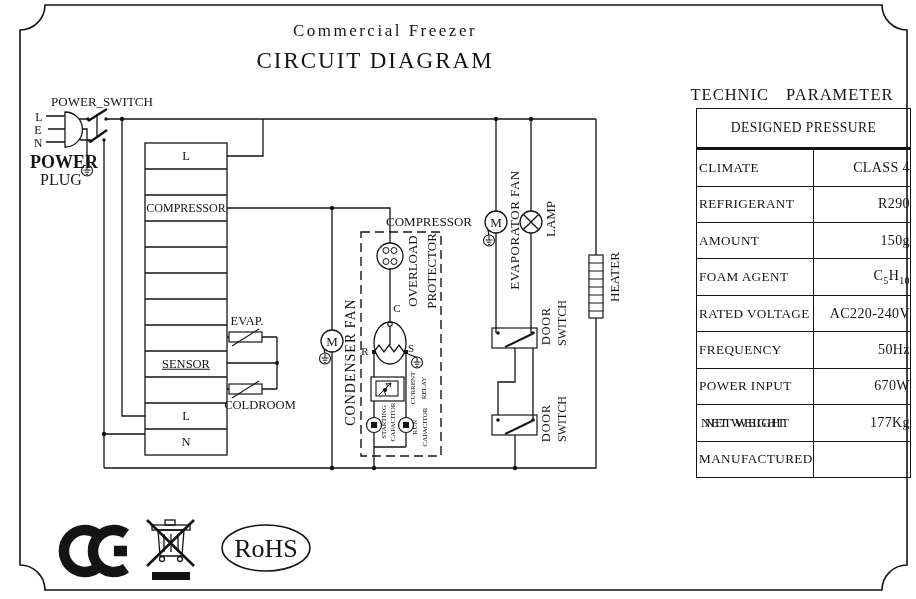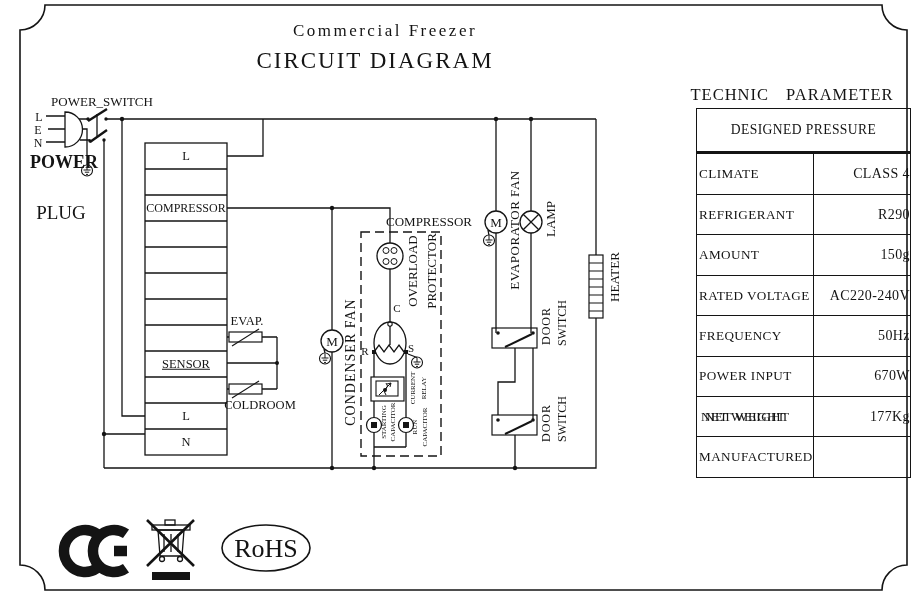--- a/index.html
+++ b/index.html
@@ -185,21 +185,21 @@
 </svg>
 
 <div class="lbl c" style="left:377px;top:30px;font-size:17px;letter-spacing:2.5px;margin-left:8px;">Commercial Freezer</div>
 <div class="lbl c" style="left:375px;top:60px;font-size:23px;letter-spacing:2px;">CIRCUIT DIAGRAM</div>
 
 <div class="lbl c" style="left:102px;top:101px;font-size:13px;">POWER_SWITCH</div>
 <div class="lbl c" style="left:39px;top:117px;font-size:12px;">L</div>
 <div class="lbl c" style="left:38px;top:130px;font-size:12px;">E</div>
 <div class="lbl c" style="left:38px;top:143px;font-size:12px;">N</div>
 <div class="lbl c" style="left:64px;top:162px;font-size:18px;font-weight:bold;">POWER</div>
-<div class="lbl c" style="left:61px;top:180px;font-size:19px;margin-top:32px;">PLUG</div>
+<div class="lbl c" style="left:61px;top:180px;font-size:16px;">PLUG</div>
 
 <div class="lbl c" style="left:186px;top:156px;font-size:12.5px;">L</div>
 <div class="lbl c" style="left:186px;top:208px;font-size:12px;">COMPRESSOR</div>
 <div class="lbl c" style="left:186px;top:364px;font-size:12.5px;text-decoration:underline;">SENSOR</div>
 <div class="lbl c" style="left:186px;top:416px;font-size:12.5px;">L</div>
 <div class="lbl c" style="left:186px;top:442px;font-size:12.5px;">N</div>
 
 <div class="lbl c" style="left:247px;top:321px;font-size:12.5px;">EVAP.</div>
 <div class="lbl c" style="left:260px;top:405px;font-size:12.5px;">COLDROOM</div>
 
@@ -248,20 +248,24 @@
         </tr>
     <tr>
       <td>REFRIGERANT</td>
       <td class="val">R290</td>
         </tr>
     <tr>
       <td>AMOUNT</td>
       <td class="val">150g</td>
         </tr>
     <tr>
+      <td>FOAM AGENT</td>
+      <td class="val"><span>C</span><sub>5</sub><span>H</span><sub>10</sub></td>
+        </tr>
+    <tr>
       <td>RATED VOLTAGE</td>
       <td class="val">AC220-240V</td>
         </tr>
     <tr>
       <td>FREQUENCY</td>
       <td class="val">50Hz</td>
         </tr>
     <tr>
       <td>POWER INPUT</td>
       <td class="val">670W</td>

